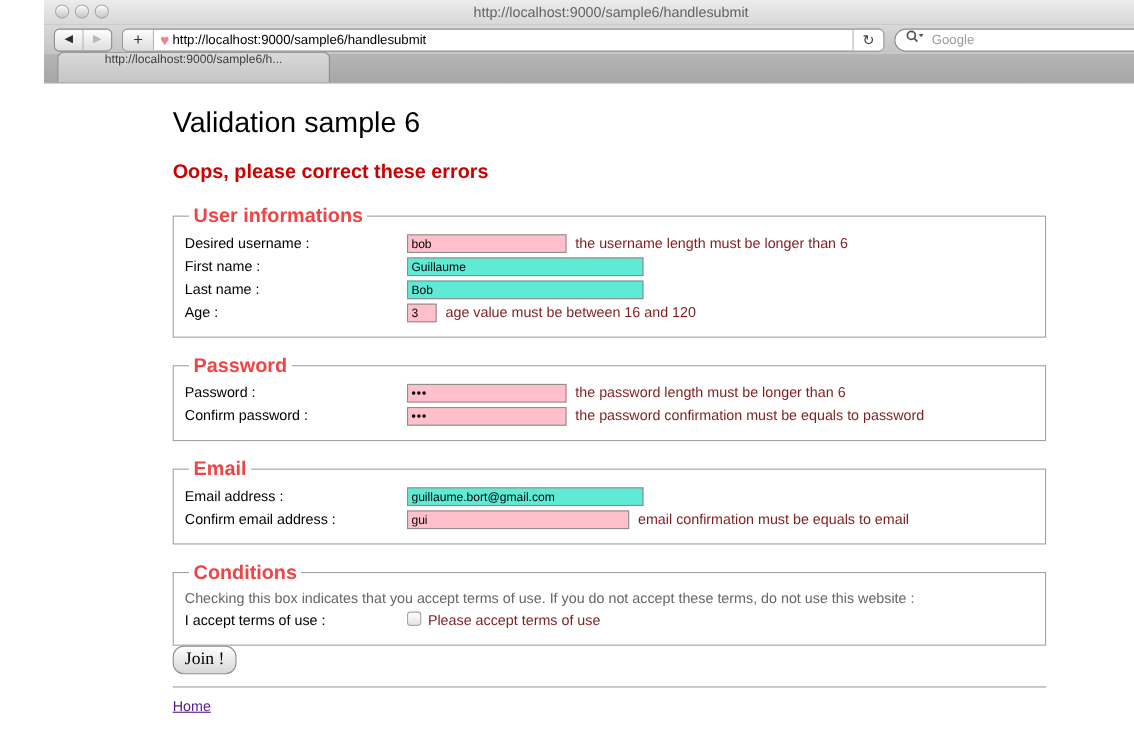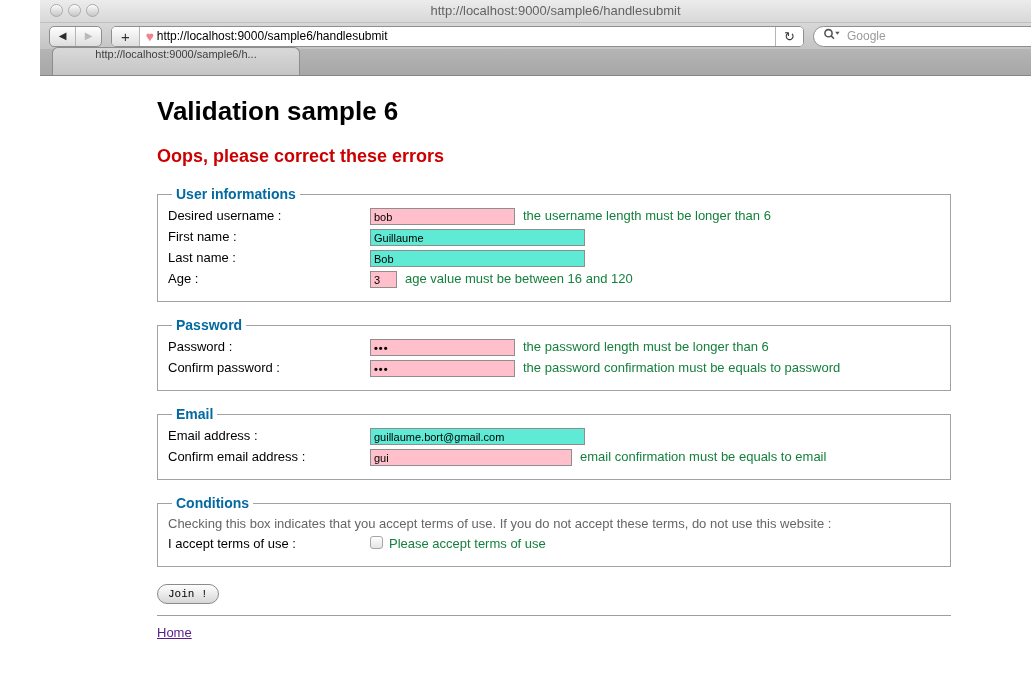--- a/index.html
+++ b/index.html
@@ -54,42 +54,42 @@
   .tab{margin-left:12px;width:248px;height:28px;box-sizing:border-box;
     background:linear-gradient(#d9d9d9,#c5c5c5);
     border:1px solid #8d8d8d;border-bottom:none;border-radius:6px 6px 0 0;
     display:flex;align-items:flex-start;justify-content:center;
     font-size:11px;font-weight:normal;color:#3e3e3e;}
   .tab-plus{position:absolute;right:9px;top:4px;font-size:14px;color:#787878;}
 
   
   .content{height:609px;background:#fff;position:relative;overflow:hidden;}
   .inner{margin-left:117px;width:794px;}
-  h1{font-size:26px;font-weight:bold;margin:20px 0 0 0;color:#000;}
+  h1{font-size:26px;font-weight:normal;margin:20px 0 0 0;color:#000;}
   h2.oops{font-size:18px;font-weight:bold;color:#cc0000;margin:19px 0 0 0;}
   fieldset{border:1px solid #a2a2a2;margin:15px 0 0 0;padding:3px 10px 9px 10px;}
   fieldset.first{margin-top:19px;}
-  legend{font-weight:bold;font-size:14px;padding:0 4px;margin-left:4px;color:#0369a1;}
+  legend{font-weight:bold;font-size:18px;padding:0 4px;margin-left:4px;color:#ef4444;}
   .frow{display:flex;align-items:flex-start;margin:3px 0;min-height:18px;}
   .flabel{width:202px;font-size:13px;color:#000;flex:none;}
   input.text{height:17px;box-sizing:border-box;border:1px solid #8e8e8e;
     background:#5eead4;font-size:11px;padding:1px 3px;
     font-family:"Liberation Sans",sans-serif;color:#000;flex:none;}
   input.text.err{background:#ffc0cb;}
   input.dots{font-weight:bold;letter-spacing:1px;}
   .w-md{width:145px}.w-lg{width:215px}.w-sm{width:27px}.w-conf{width:202px}
-  .ferror{color:#15803d;font-size:13px;margin-left:8px;white-space:nowrap;}
+  .ferror{color:#7f1d1d;font-size:13px;margin-left:8px;white-space:nowrap;}
   .note{font-size:13px;color:#666;margin:2px 0 5px 0;}
   .checkbox{width:13px;height:13px;box-sizing:border-box;border:1px solid #a6a6a6;
     border-radius:3px;background:linear-gradient(#fff,#e4e4e4);flex:none;}
   .cb-error{margin-left:6px;}
-  button.join{margin-top:17px;font-size:11px;padding:3px 10px;
+  button.join{margin-top:0;font-size:16px;padding:3px 10px;
     border-radius:10px;border:1px solid #8b8b8b;
     background:linear-gradient(#fefefe,#d7d7d7);
-    font-family:Liberation Mono, monospace;color:#000;cursor:pointer;}
+    font-family:Liberation Serif, serif;color:#000;cursor:pointer;}
   hr.divider{border:none;border-top:1px solid #9e9e9e;margin:11px 0 0 0;}
   a.home{display:inline-block;margin-top:9px;font-size:13px;color:#551a8b;
     text-decoration:underline;}
   .grip{position:absolute;right:2px;bottom:2px;line-height:0;}
 </style>
 </head>
 <body>
 
 <div class="window">
 

